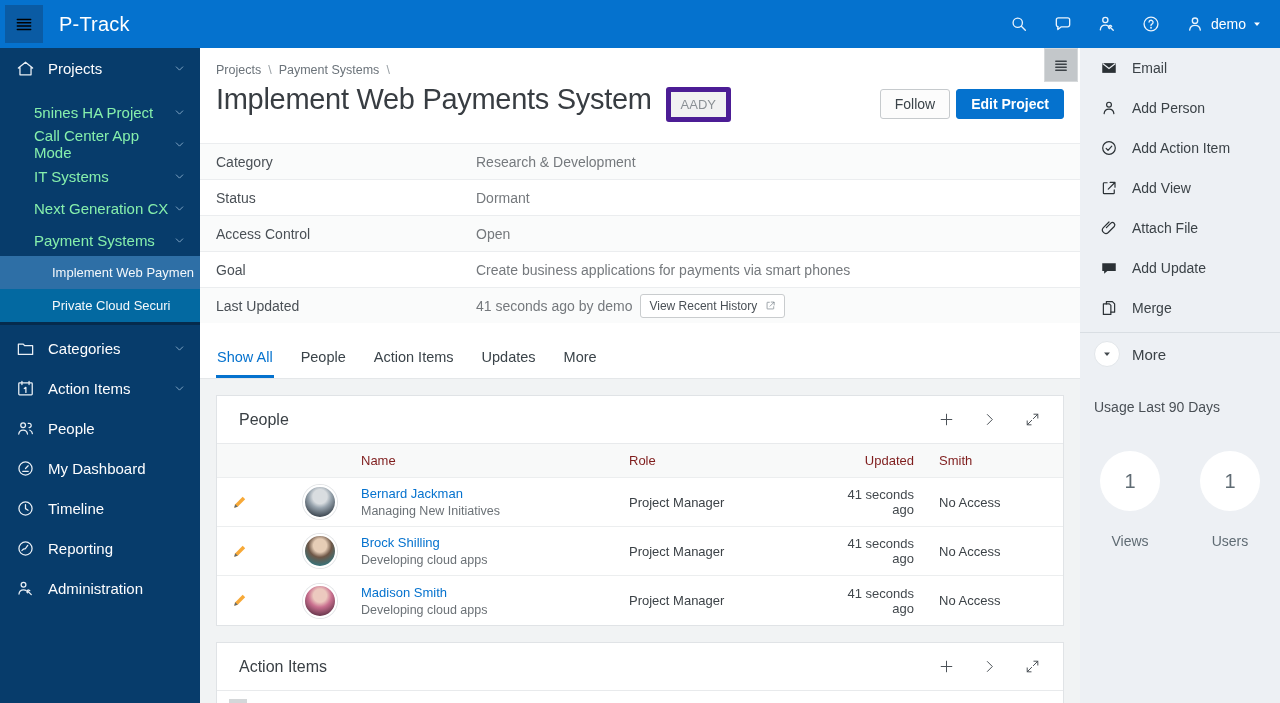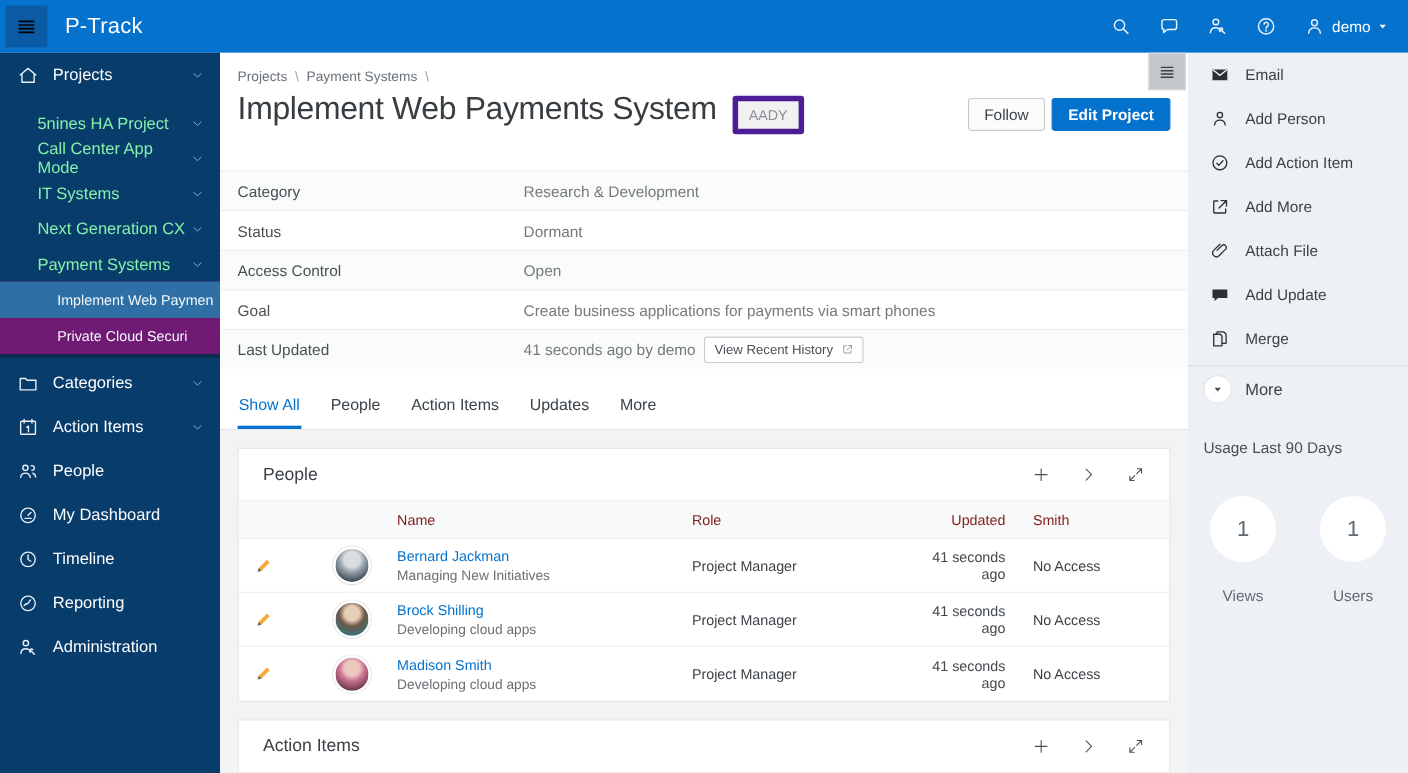--- a/index.html
+++ b/index.html
@@ -18,21 +18,21 @@
   .layout { display:flex; height:655px; }
 
   
   .sidebar { width:200px; background:#073C6B; color:#fff; flex:none; font-size:14px; }
   .nav-row { height:40px; display:flex; align-items:center; padding:0 14px 0 16px; cursor:pointer; }
   .nav-row .lbl { font-size:15px; color:#fdfdfe; }
   .nav-ic { width:19px; height:19px; margin-right:13px; color:#e9eff5; flex:none; }
   .chev { width:13px; height:13px; margin-left:auto; color:#8fb3cf; flex:none; }
   .sub-row { height:32px; display:flex; align-items:center; padding:0 14px 0 34px; cursor:pointer; }
   .sub-row .lbl { font-size:15px; color:#86efac; }
-  .leaf-block { background:#701a75; box-shadow:0 3px 0 #052B4D; margin-bottom:6px; }
+  .leaf-block { background:#0369a1; box-shadow:0 3px 0 #052B4D; margin-bottom:6px; }
   .leaf-row { height:33px; display:flex; align-items:center; padding-left:52px; font-size:13px;
     color:#f4f8fb; cursor:pointer; white-space:nowrap; overflow:hidden; }
   .leaf-row.sel { background:#2E6FA6; }
   .nav-gap { height:8px; }
 
   
   .main { width:880px; flex:none; display:flex; flex-direction:column; background:#fff; position:relative; }
   .panel-menu-btn { position:absolute; top:0; right:2px; width:34px; height:34px; background:#C3C7CA;
     border:1px solid #d6d9db; display:flex; align-items:center; justify-content:center; cursor:pointer; }
   .breadcrumb { padding:15px 16px 0 16px; font-size:12.5px; color:#68707"?"; }
@@ -42,21 +42,21 @@
   .title-row { display:flex; align-items:flex-start; padding:6px 16px 0 16px; }
   .page-title { font-size:29px; font-weight:400; color:#383d42; letter-spacing:-.3px; }
   .title-badge { margin:4px 0 0 14px; font-size:13px; color:#8b9095; background:#f1f1f2;
     border:5px solid #4c1d95; border-radius:3px; padding:5px 10px; }
   .title-actions { margin-left:auto; display:flex; gap:6px; margin-top:6px; }
   .btn { height:30px; border-radius:3px; font-size:14px; padding:0 14px; cursor:pointer;
     font-family:"Liberation Sans", sans-serif; }
   .btn-sec { background:#fcfcfc; border:1px solid #c6cacd; color:#3a4349;margin-left:31px; }
   .btn-pri { background:#0572CE; border:1px solid #0572CE; color:#fff; font-weight:bold; }
 
-  .details { margin-top:33px; }
+  .details { margin-top:21px; }
   .det-row { display:grid; grid-template-columns:260px 1fr; align-items:center; height:36px;
     border-top:1px solid #ebedef; padding-left:16px; }
   .det-row:nth-child(odd) { background:#fafbfb; }
   .det-label { font-size:14px; color:#4a5056; }
   .det-value { font-size:14px; color:#75797d; display:flex; align-items:center; }
   .hist-btn { margin-left:8px; height:24px; font-size:12px; color:#4a5056; background:#fff;
     border:1px solid #c9ccce; border-radius:3px; display:inline-flex; align-items:center;
     gap:8px; padding:0 8px; cursor:pointer; }
   .hist-btn svg { width:11px; height:11px; color:#5f6b73; }
 
@@ -447,21 +447,21 @@
       <svg class="rb-ic stroke" viewBox="0 0 24 24">
         <circle cx="12" cy="12" r="8.4"></circle>
           <path d="M8.2 12.6l2.5 2.5 5-5.6"></path>
         </svg>
       <span>Add Action Item</span>
     </div>
     <div class="rb-item">
       <svg class="rb-ic stroke" viewBox="0 0 24 24">
         <path d="M13.5 4.5H20v6.5M19.5 5L11 13.5M9.5 5H5.5a1 1 0 0 0-1 1v12.5a1 1 0 0 0 1 1H18a1 1 0 0 0 1-1V14.5"></path>
         </svg>
-      <span>Add More</span>
+      <span>Add View</span>
     </div>
     <div class="rb-item">
       <svg class="rb-ic stroke" viewBox="0 0 24 24">
         <path d="M8.5 11.5l6-6a3.2 3.2 0 0 1 4.5 4.5l-8 8a4.6 4.6 0 0 1-6.5-6.5L12 4"></path>
         </svg>
       <span>Attach File</span>
     </div>
     <div class="rb-item">
       <svg class="rb-ic" viewBox="0 0 24 24">
         <path d="M3 5.5h18V16H9.8L5.5 19.6V16H3z" fill="#2b3135"></path>

